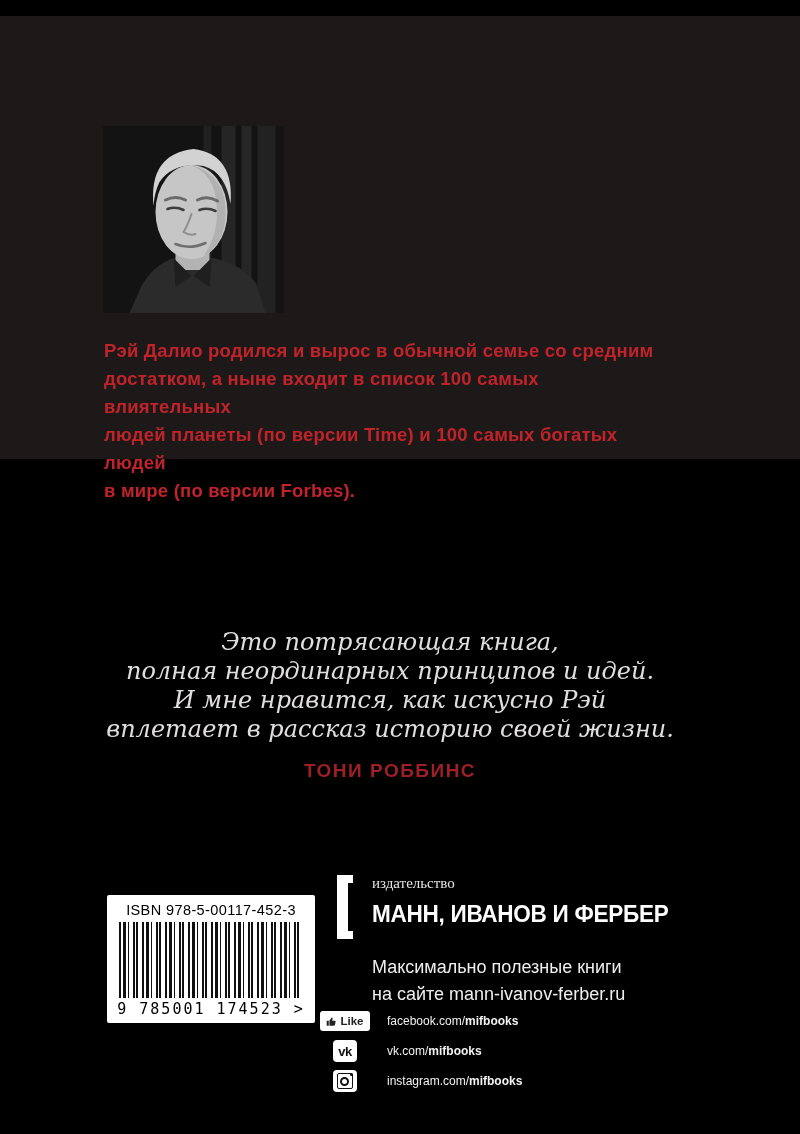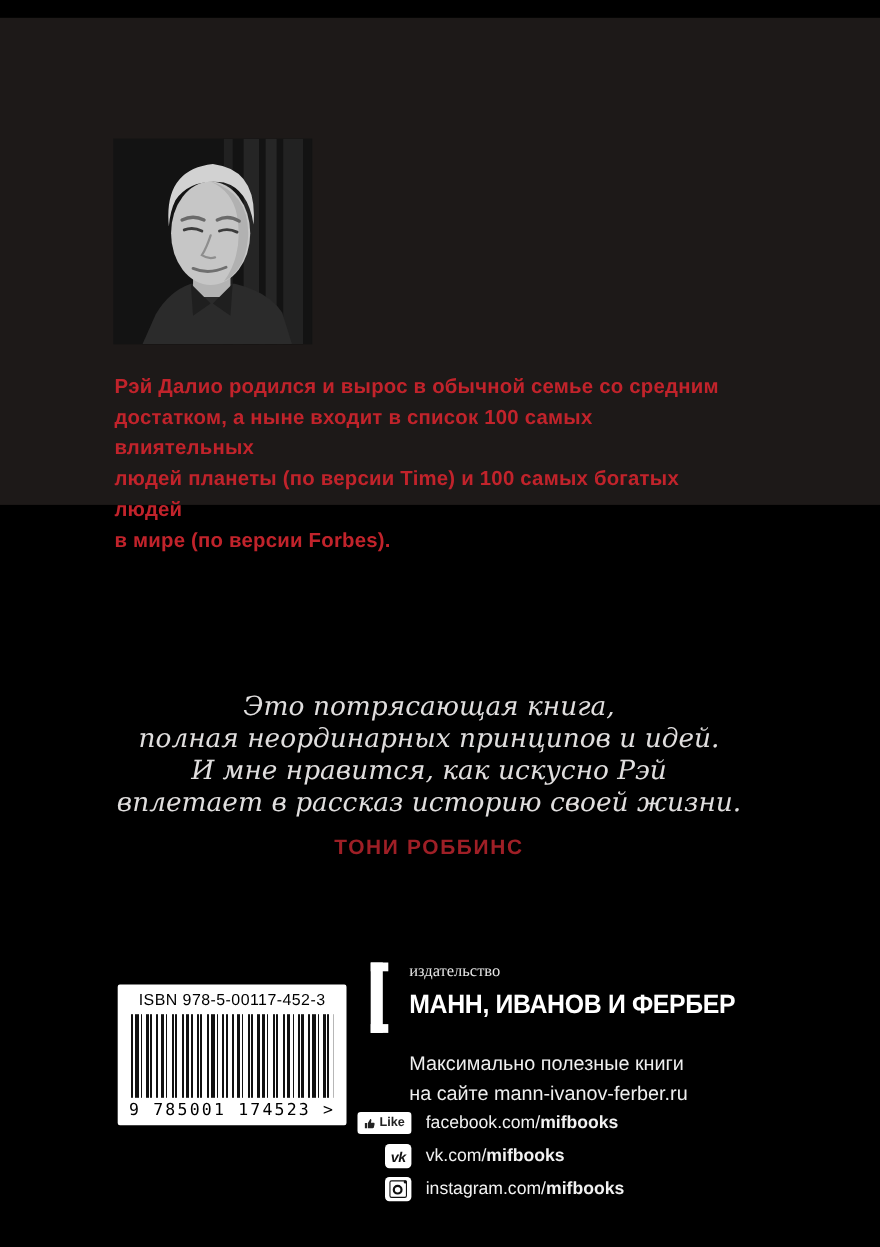--- a/index.html
+++ b/index.html
@@ -76,31 +76,31 @@
     transform:scaleX(0.94); transform-origin:left center; white-space:nowrap;
   }
   .tagline {
     position:absolute; left:372px; top:938px;
     color:#efefef; font-size:18px; line-height:27px;
   }
   .tagline b { font-weight:normal; }
   
   .social { position:absolute; left:316px; top:994px; }
   .social-row { display:flex; align-items:center; height:22px; margin-bottom:8px; }
-  .icon-cell { width:58px; display:flex; justify-content:flex-end; }
-  .social-text { margin-left:13px; color:#f2f2f2; font-size:16px; white-space:nowrap; }
+  .icon-cell { width:58px; display:flex; justify-content:center; }
+  .social-text { margin-left:13px; color:#f2f2f2; font-size:12px; white-space:nowrap; }
   .social-text b { font-weight:bold; }
   .like-pill {
     display:flex; align-items:center; gap:3px;
     background:#fff; border-radius:3px; height:20px; padding:0 6px;
   }
   .like-pill .like-word { color:#222; font-weight:bold; font-size:11.5px; }
   .sq-icon {
     width:24px; height:22px; background:#fff; border-radius:4px;
-    display:flex; align-items:center; justify-content:center;font-style:italic;
+    display:flex; align-items:center; justify-content:center;
   }
   .vk-glyph { color:#111; font-weight:bold; font-size:13px; letter-spacing:-0.5px; }
   .ig-inner { position:relative; width:16px; height:16px; }
   .ig-lens {
     position:absolute; left:3px; top:4px; width:9px; height:9px;
     border:2.2px solid #111; border-radius:50%;
   }
   .ig-dot {
     position:absolute; right:0; top:0; width:3px; height:3px;
     background:#111; border-radius:50%;

